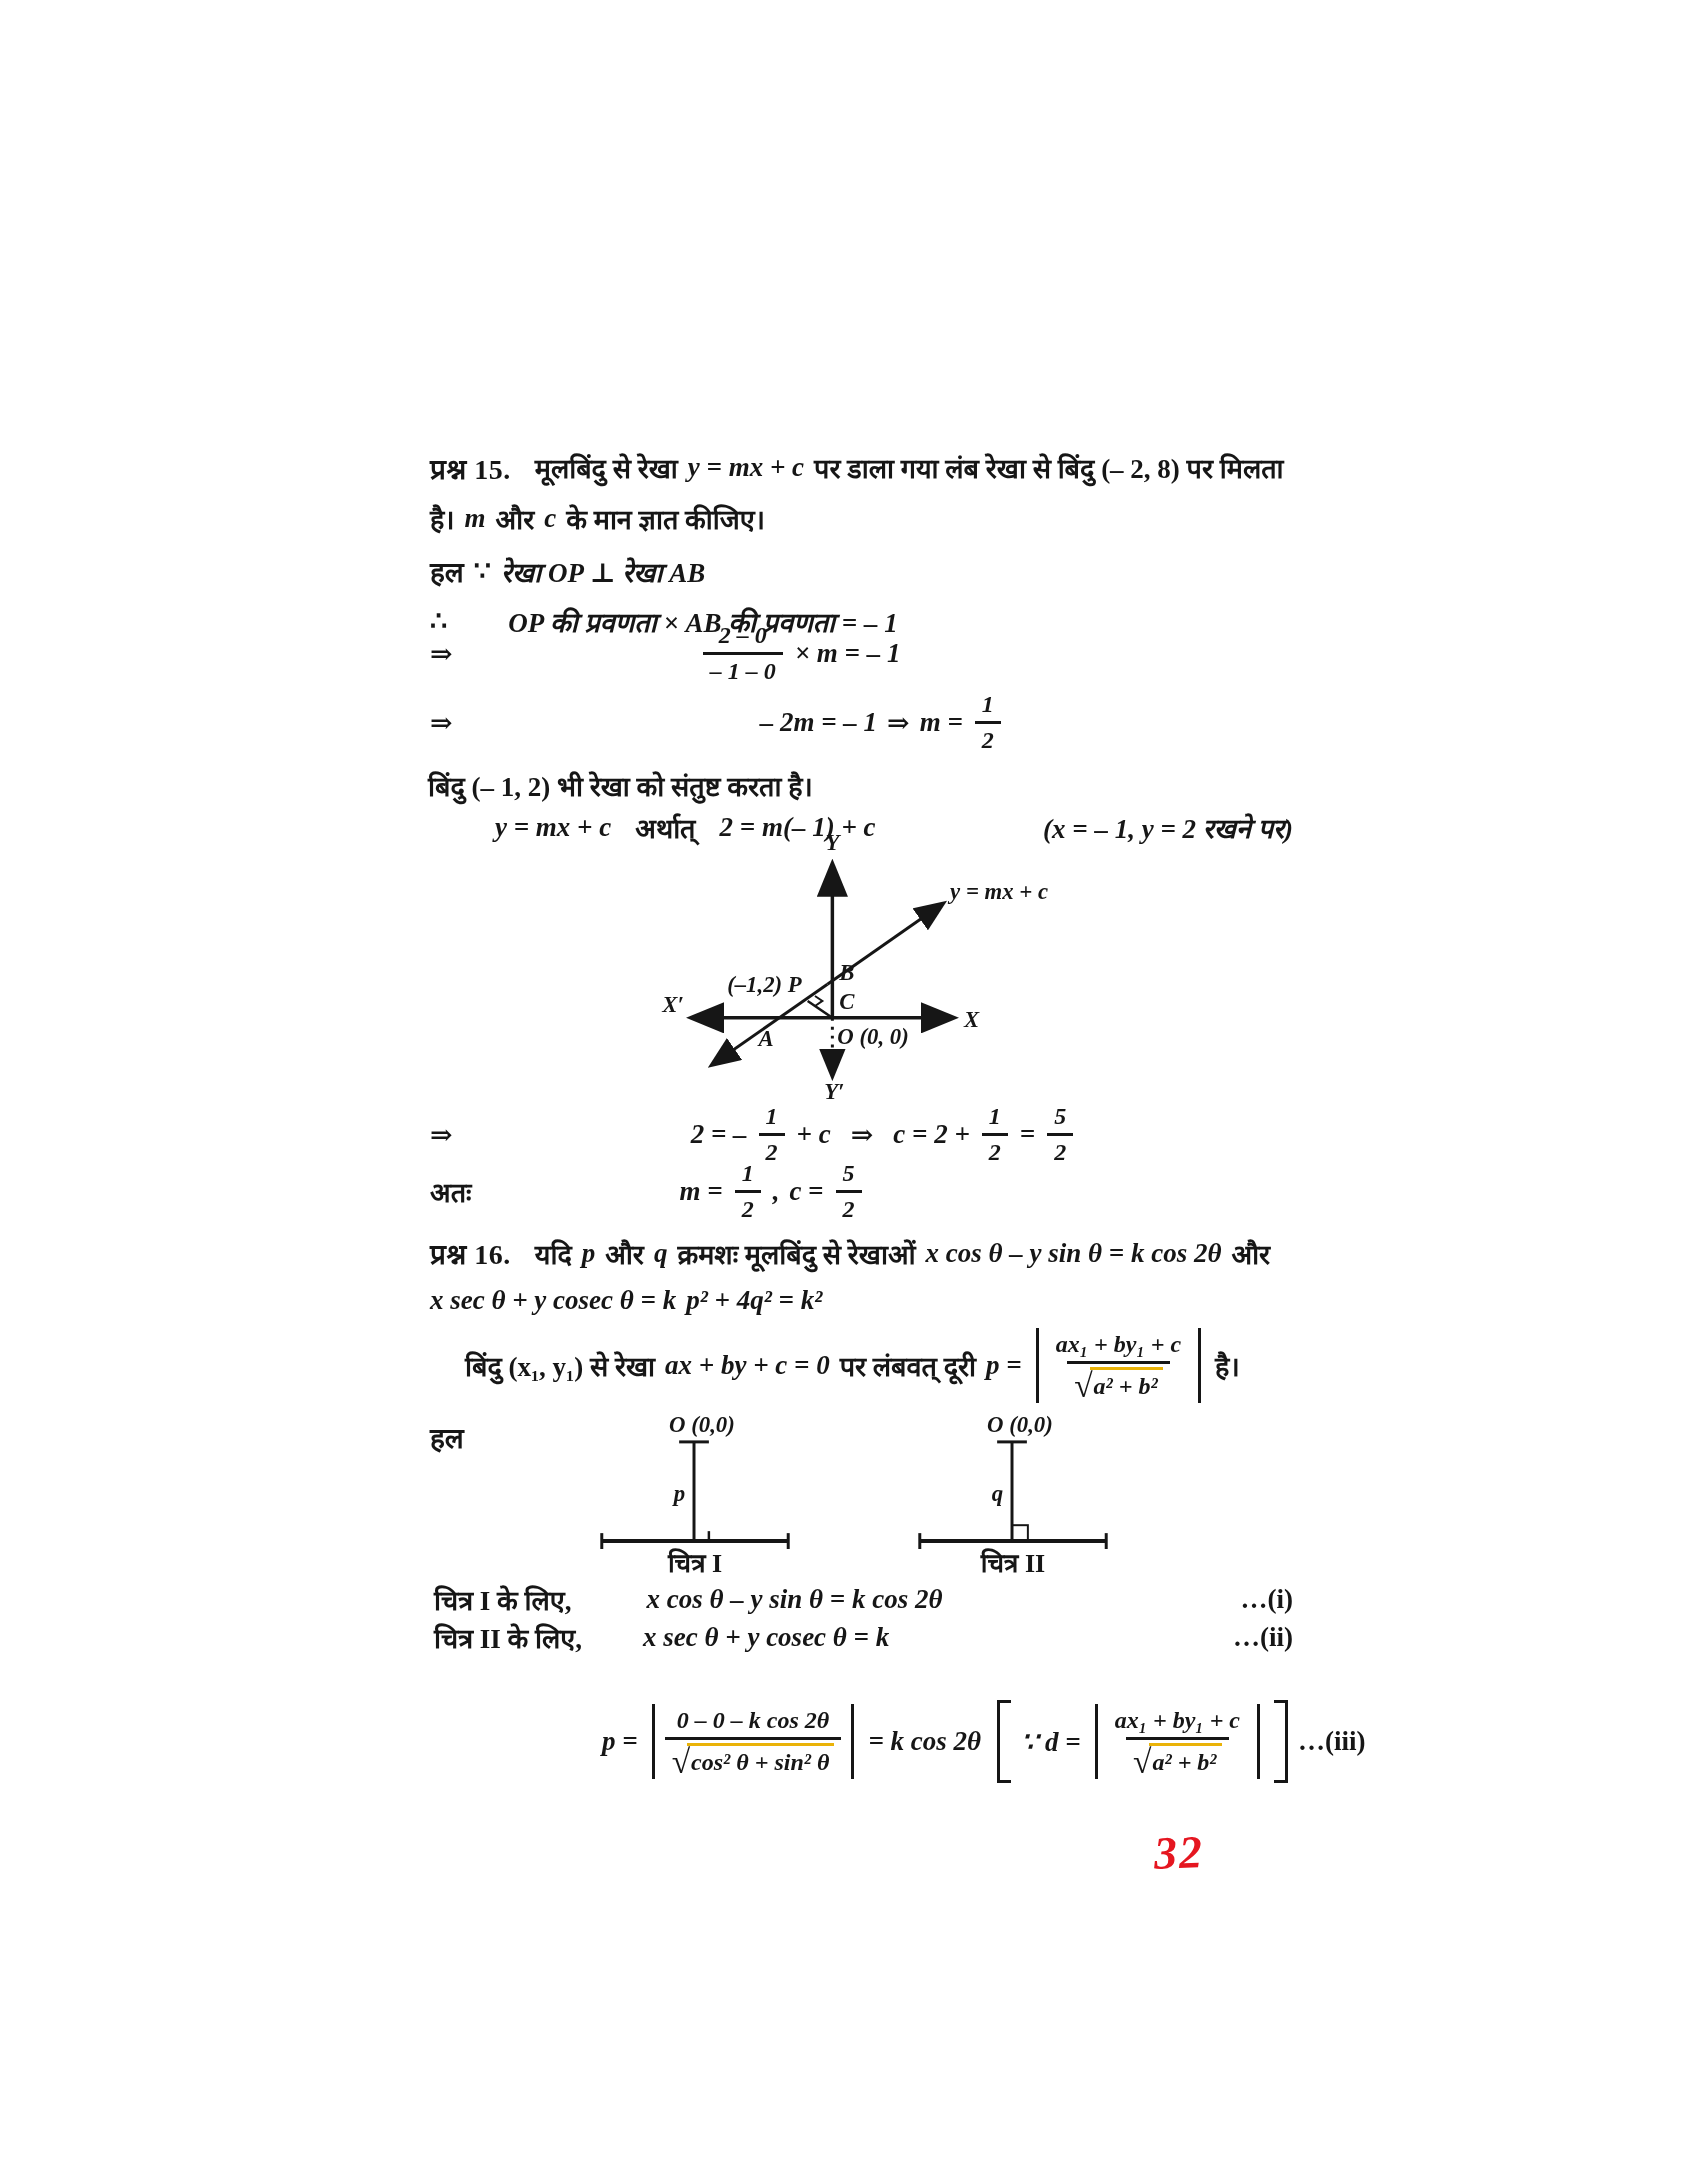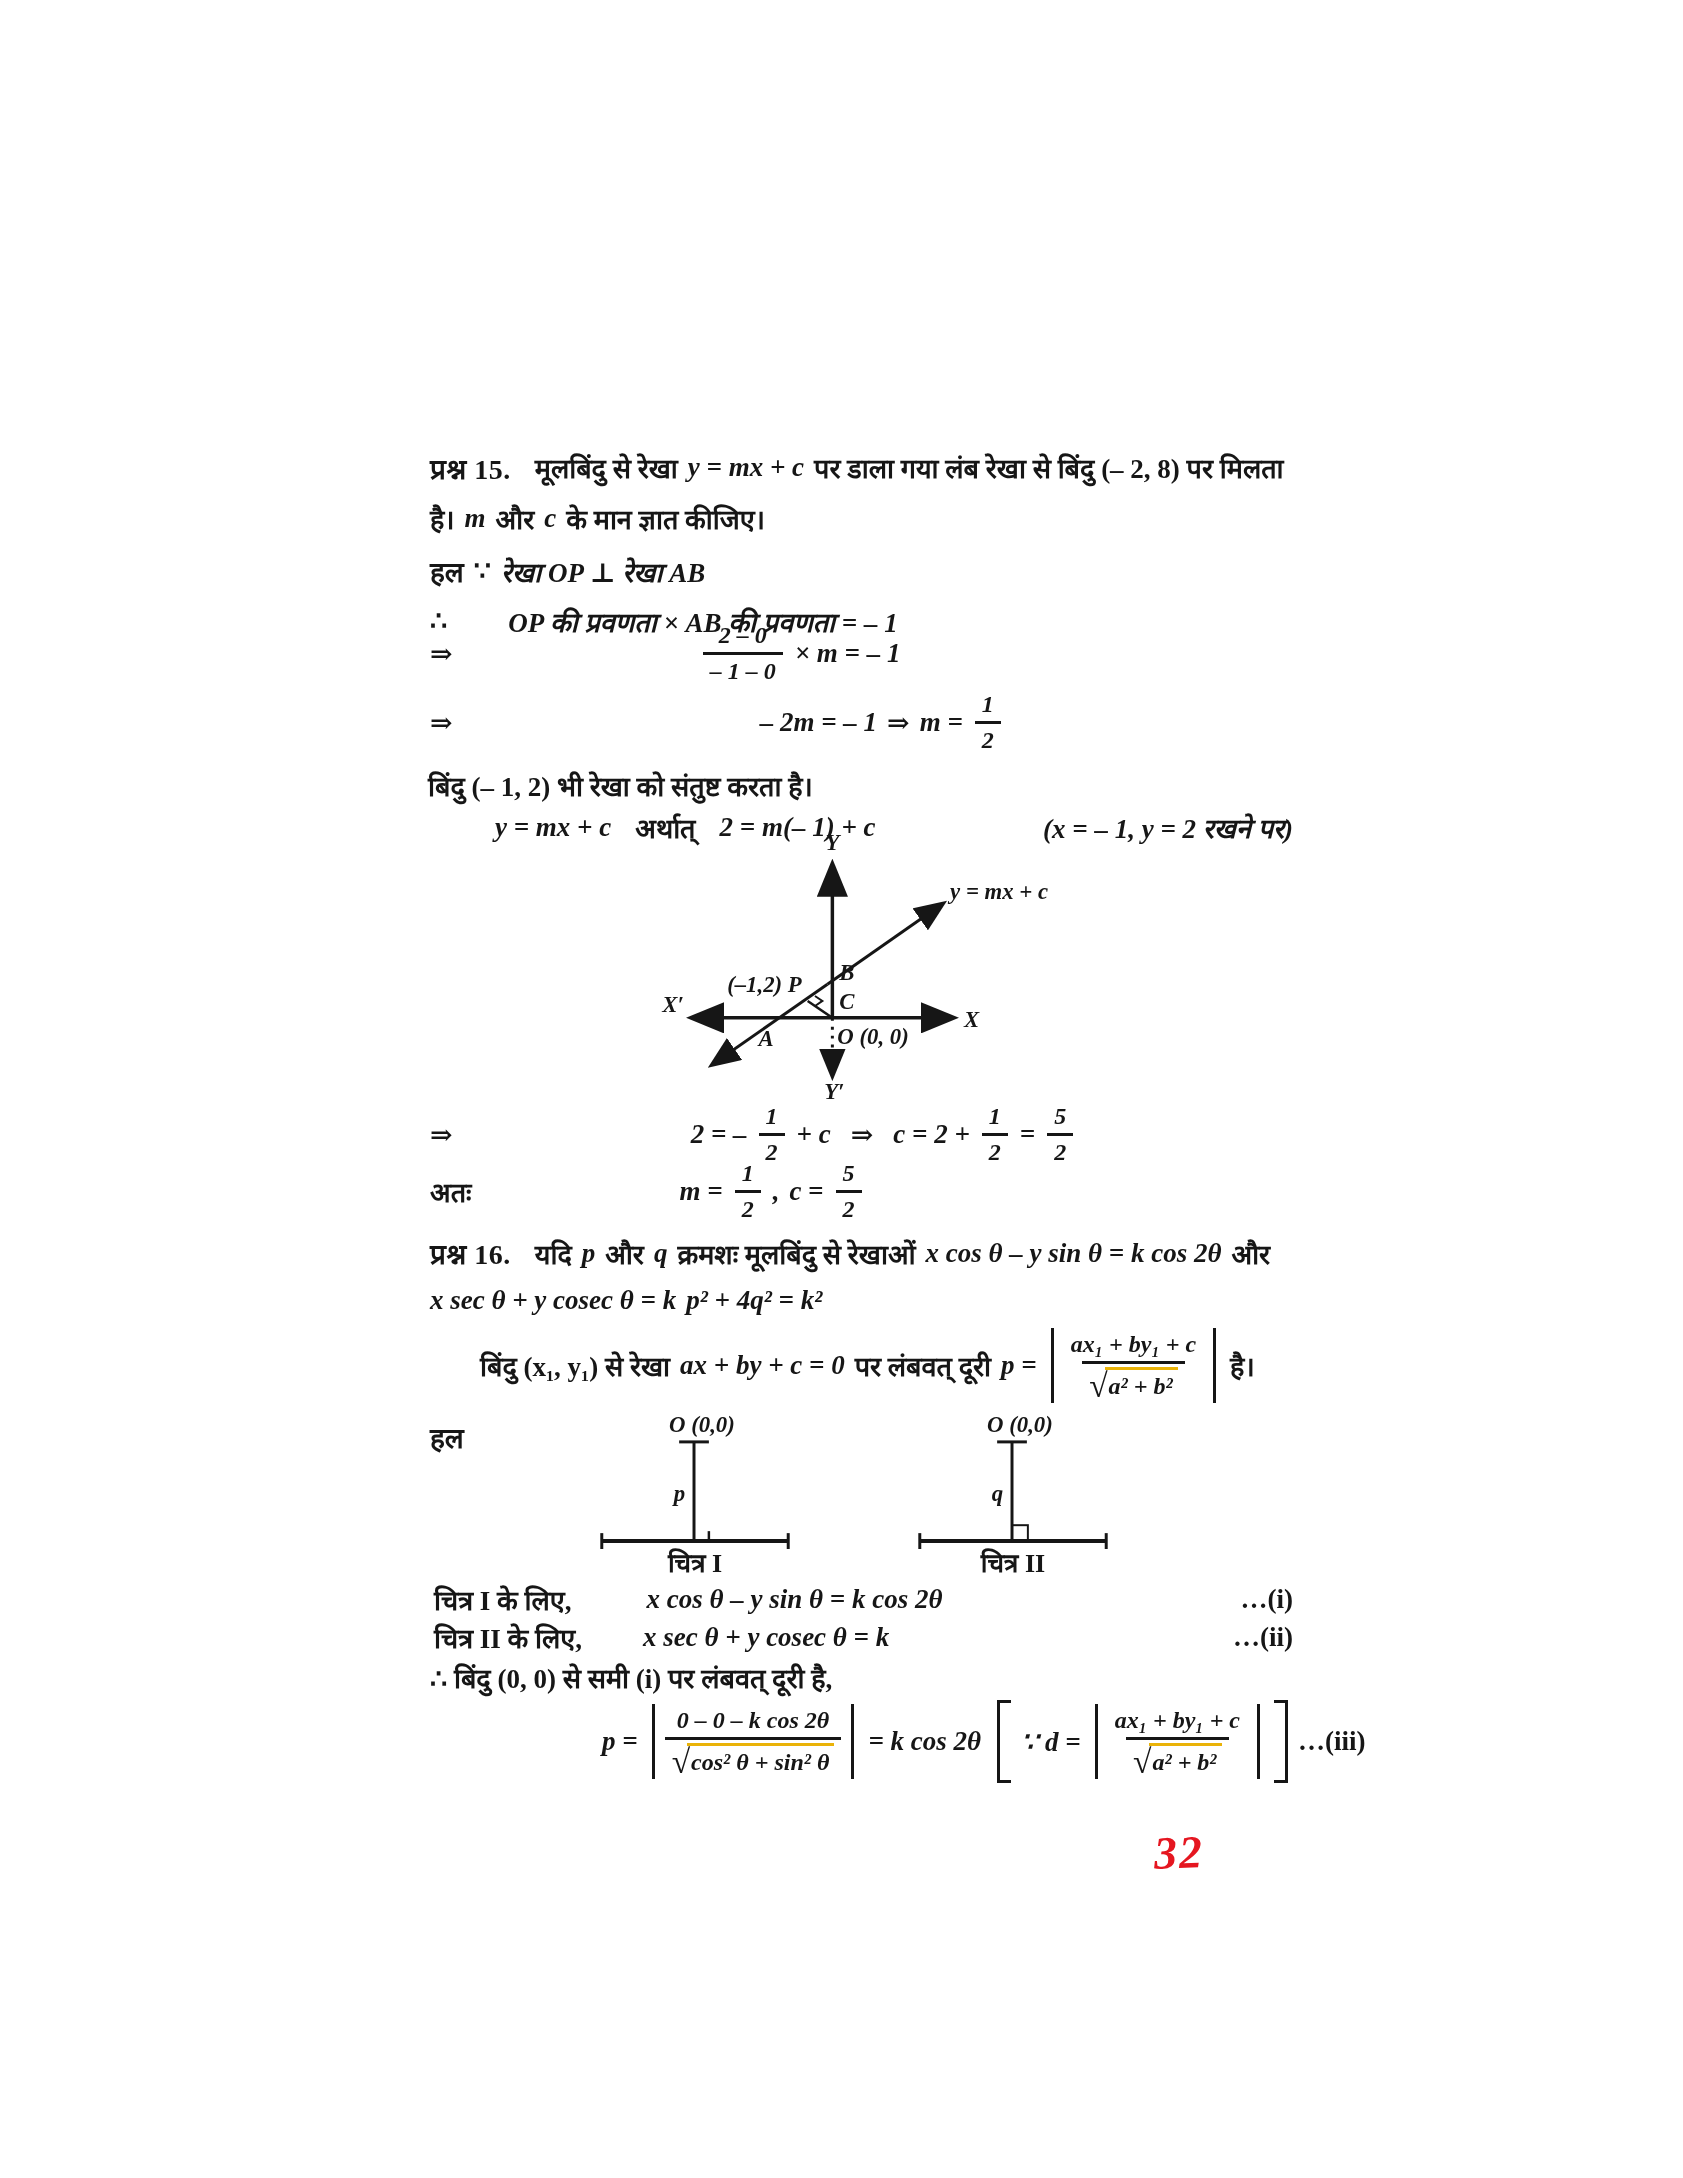--- a/index.html
+++ b/index.html
@@ -182,21 +182,21 @@
     <span class="mt">q</span>
     <span class="dv">क्रमशः मूलबिंदु से रेखाओं</span>
     <span class="mt">x cos θ – y sin θ = k cos 2θ</span>
     <span class="dv">और</span>
   </div>
   <div class="row" style="left:430px;top:1275px;height:50px;">
     <span class="mt">x sec θ + y cosec θ = k</span>
     <span class="mt">p² + 4q² = k²</span>
   </div>
 
-  <div class="row" style="left:480px;top:1327px;height:77px;justify-content:flex-end;">
+  <div class="row" style="left:465px;top:1327px;height:77px;justify-content:flex-end;">
     <span class="dv">बिंदु (x₁, y₁) से रेखा</span>
     <span class="mt">ax + by + c = 0</span>
     <span class="dv">पर लंबवत् दूरी</span>
     <span class="mt">p =</span>
     <span class="absw">
       <span class="frac">
         <span class="fnum mt">ax₁ + by₁ + c</span>
         <span class="fden">
           <span class="sqrt">
             <span class="rad">√</span>
@@ -240,23 +240,20 @@
     <span class="dv">चित्र I के लिए,</span>
     <span class="mt" style="margin-left:65px;">x cos θ – y sin θ = k cos 2θ</span>
     <span class="eqno dv">…(i)</span>
   </div>
   <div class="row" style="left:434px;top:1616px;height:42px;width:859px;">
     <span class="dv">चित्र II के लिए,</span>
     <span class="mt" style="margin-left:51px;">x sec θ + y cosec θ = k</span>
     <span class="eqno dv">…(ii)</span>
   </div>
 
-  <div class="row" style="left:430px;top:1655px;height:44px;">
-    <span class="dv">∴ बिंदु (0, 0) से समी (i) पर लंबवत् दूरी है,</span>
-  </div>
 
   <div class="row" style="left:602px;top:1699px;height:85px;width:691px;">
     <span class="mt">p =</span>
     <span class="absw">
       <span class="frac">
         <span class="fnum mt">0 – 0 – k cos 2θ</span>
         <span class="fden">
           <span class="sqrt">
             <span class="rad">√</span>
             <span class="bar mt">cos² θ + sin² θ</span>

